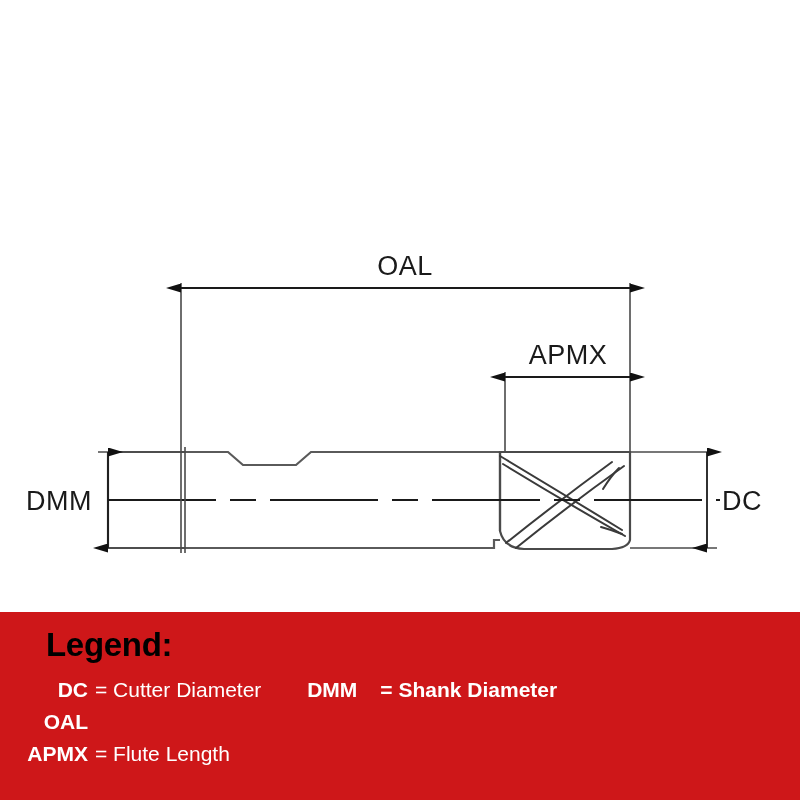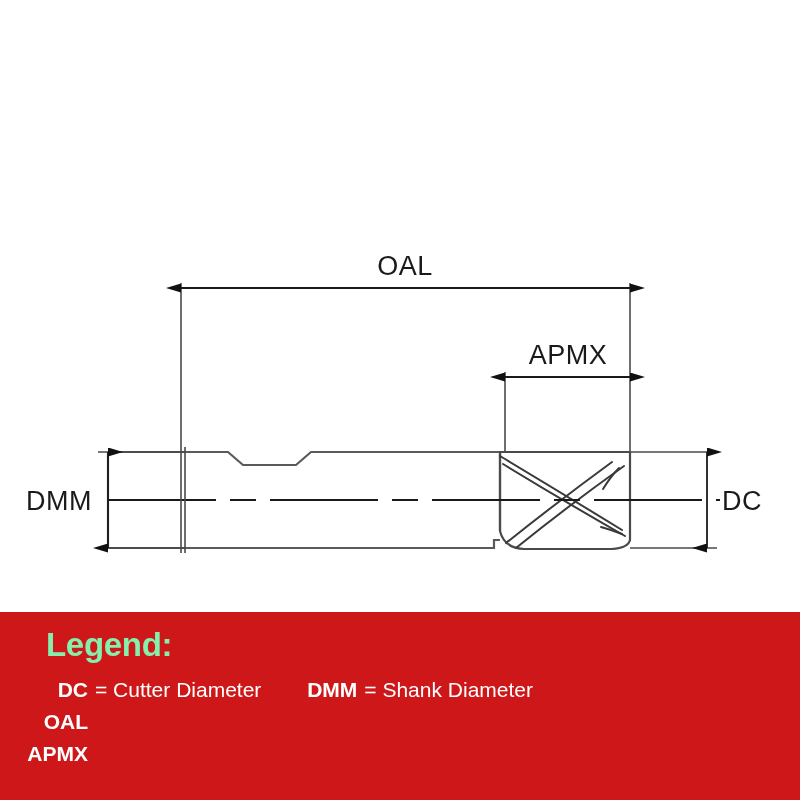--- a/index.html
+++ b/index.html
@@ -21,21 +21,21 @@
     fill:#1a1a1a;
     letter-spacing:0.5px;
   }
   #legend-band{
     position:absolute;left:0;top:612px;width:800px;height:188px;
     background:#ce1719;
     box-sizing:border-box;
   }
   #legend-title{
     position:absolute;left:46px;top:14px;
-    color:#86efac;
+    color:#000000;
     font-size:33px;
     font-weight:bold;
     letter-spacing:-0.3px;
     white-space:nowrap;
   }
   .legend-rows{
     position:absolute;left:0;top:66px;width:800px;
   }
   .legend-row{
     display:flex;
@@ -56,22 +56,22 @@
     font-weight:normal;
     flex:0 0 auto;
   }
   .abbr-col2{
     width:96px;
     text-align:right;
     font-weight:bold;
     flex:0 0 auto;
   }
   .def-col2{
-    padding-left:7px;
-    font-weight:normal;
+    padding-left:23px;
+    font-weight:bold;
     flex:0 0 auto;
   }
 </style>
 </head>
 <body>
 
 <div id="drawing-area">
   <svg id="drawing-svg" viewBox="0 0 800 612" xmlns="http://www.w3.org/2000/svg">
 
     <defs>
@@ -173,16 +173,20 @@
         <span>Shank Diameter</span>
       </span>
     </div>
 
     <div class="legend-row">
       <span class="abbr-col">OAL</span>
     </div>
 
     <div class="legend-row">
       <span class="abbr-col">APMX</span>
+      <span class="def-col">
+        <span>=</span>
+        <span>Flute Length</span>
+      </span>
     </div>
 
   </div>
 </div>
 
 </body></html>

